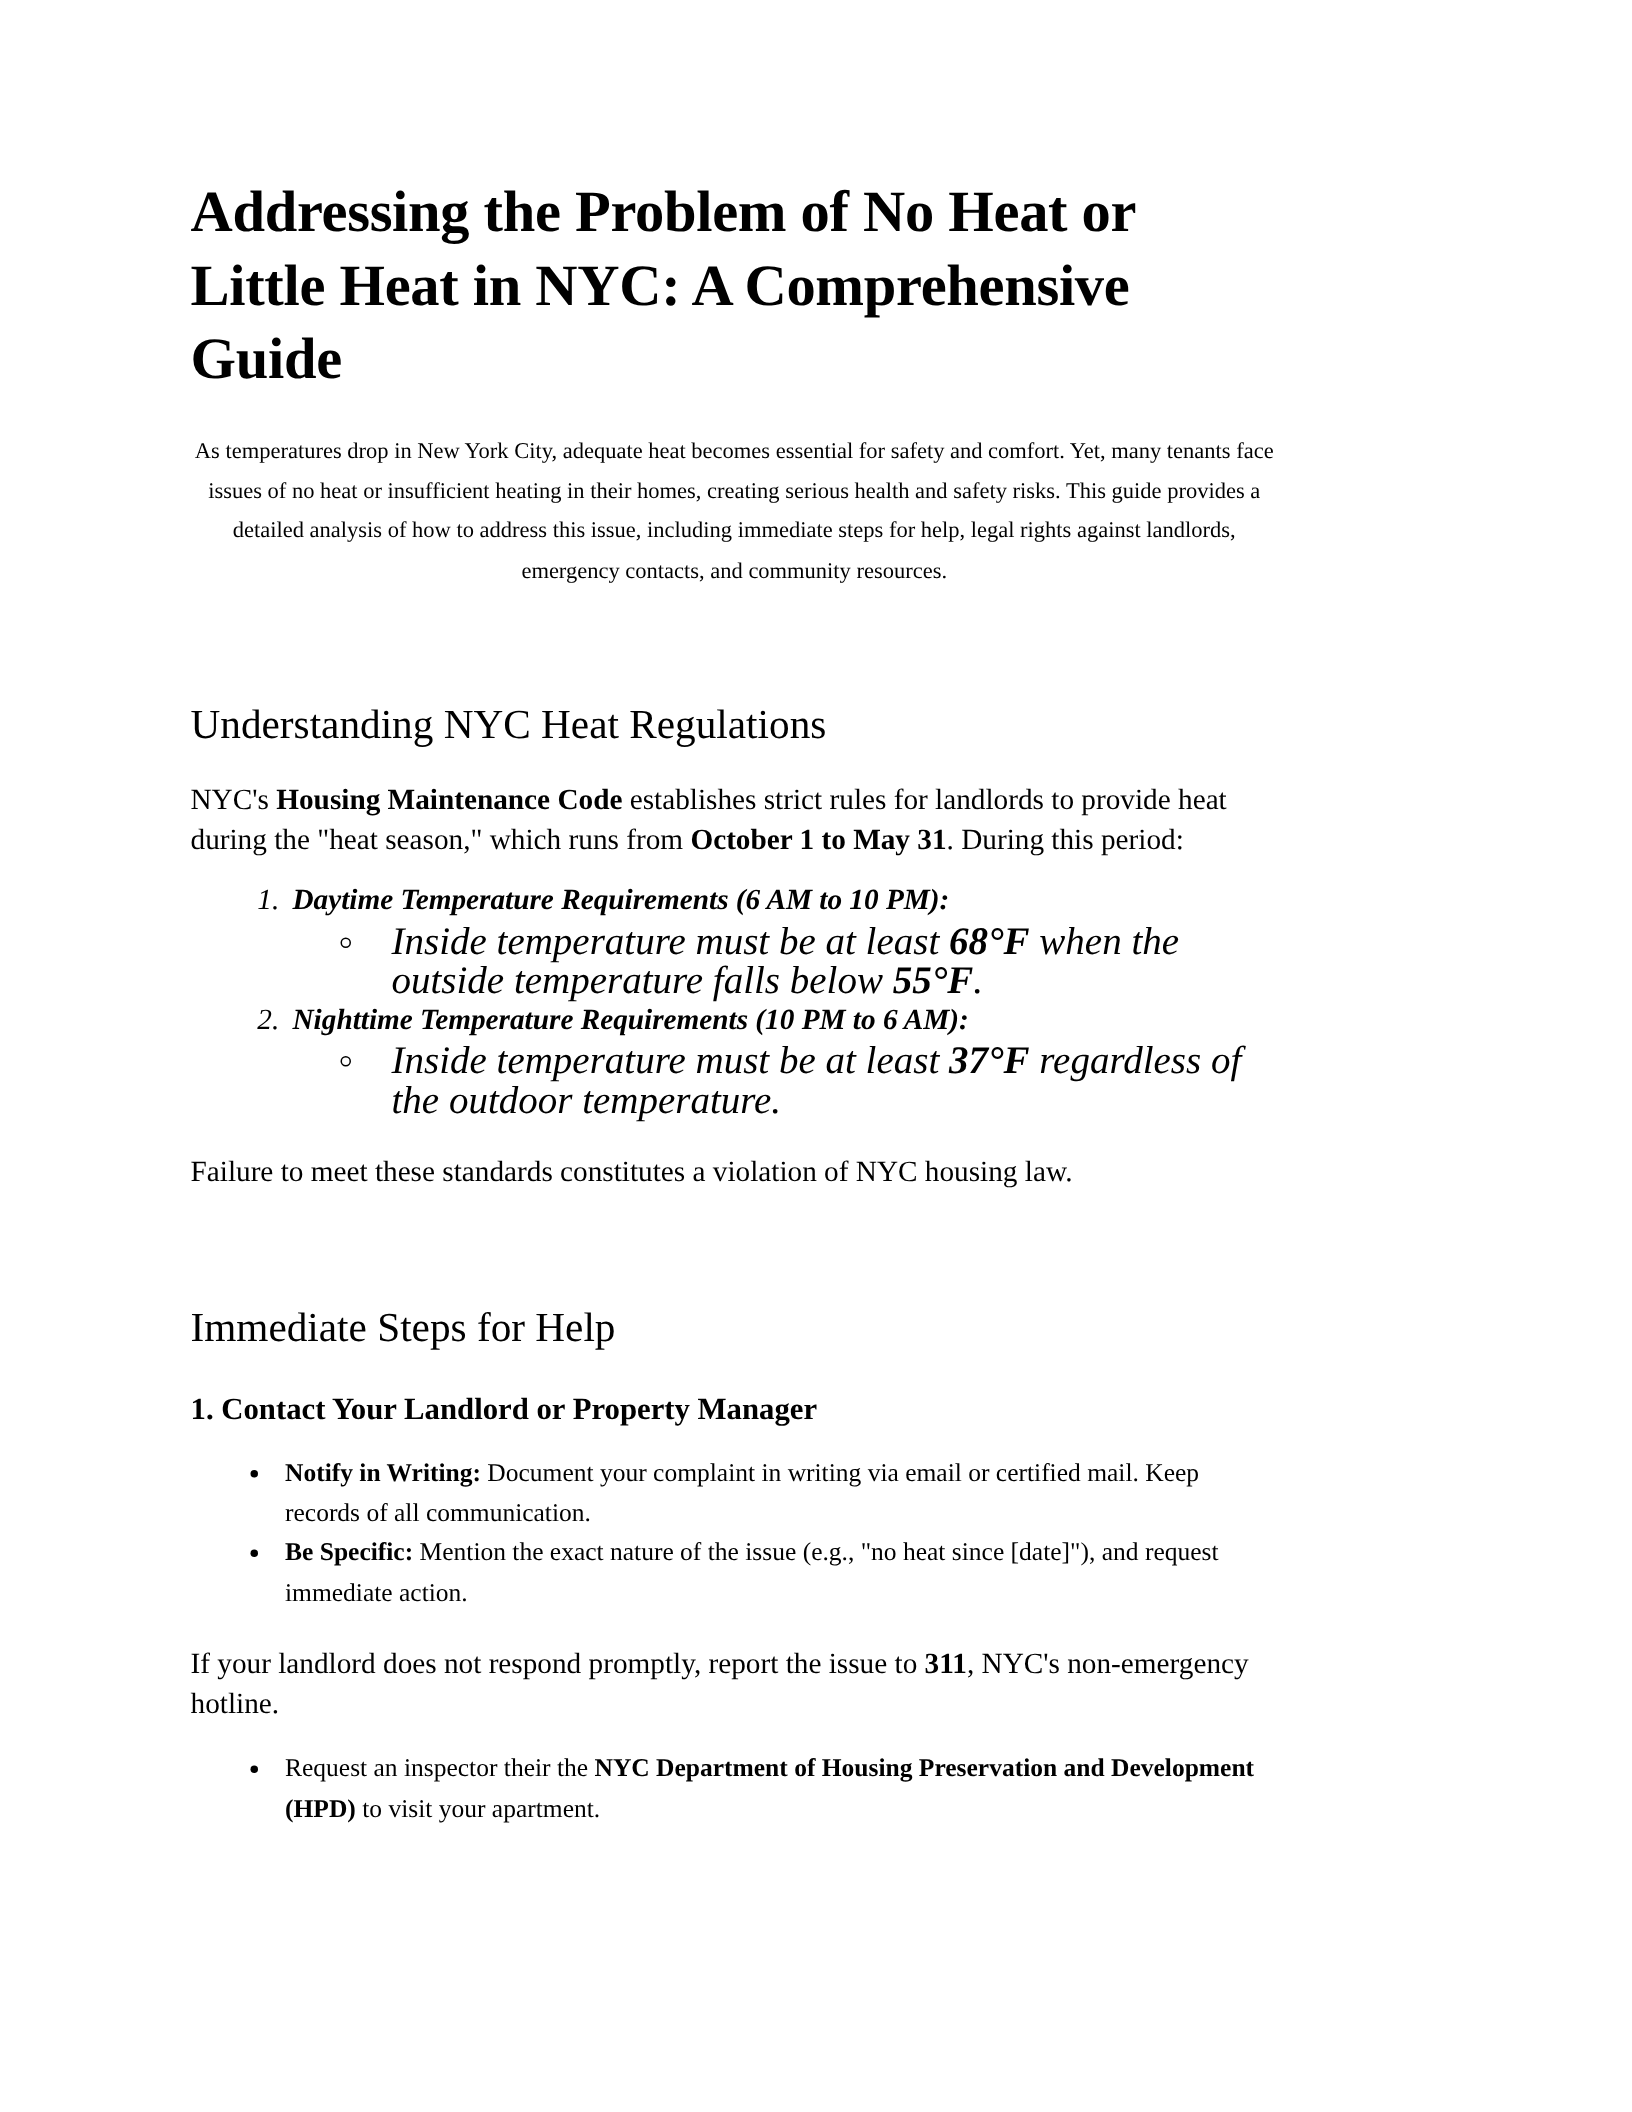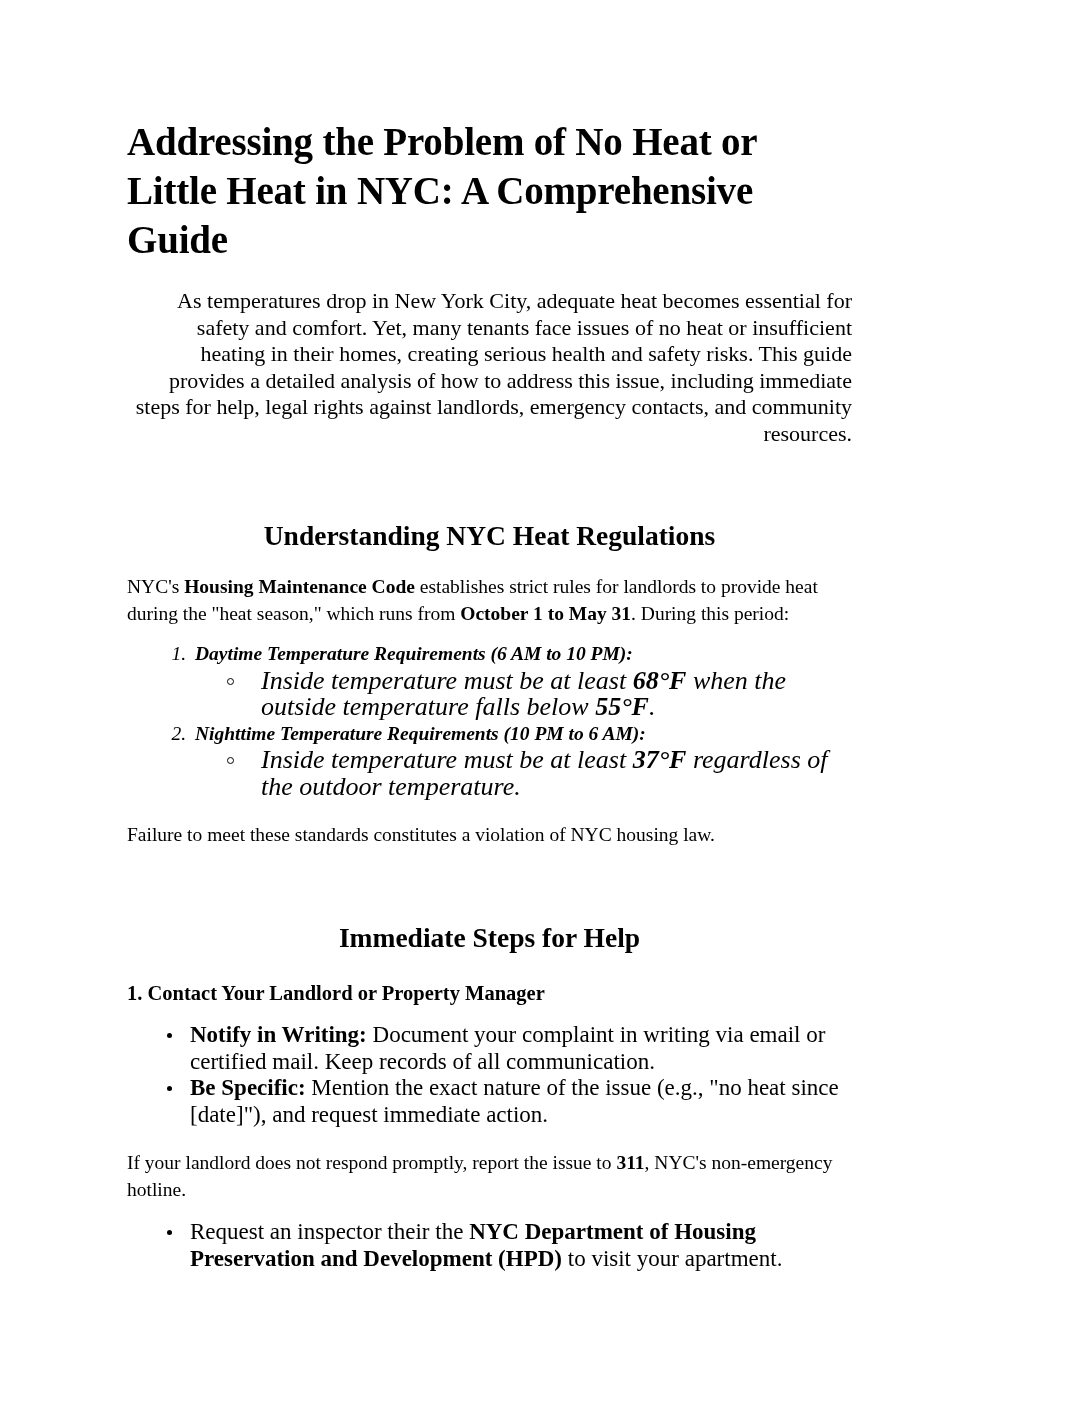--- a/index.html
+++ b/index.html
@@ -23,31 +23,30 @@
     padding: 118px 120px 0 127px;
   }
   .doc-title {
     font-size: 39px;
     font-weight: bold;
     line-height: 1.25;
     margin: 0 0 0 0;
     letter-spacing: -0.2px;
   }
   .intro-para {
-    font-size: 22px;
+    font-size: 15px;
     line-height: 26.5px;
     margin: 24px 0 0 0;
-    text-align: right;
+    text-align: center;
   }
   .h2 {
     font-size: 27.5px;
-    font-weight: bold;
+    font-weight: normal;
     line-height: 1.2;
     margin: 72px 0 0 0;
-    text-align: center;
   }
   .h2.tight-top {
   }
   .body-para {
     font-size: 19.5px;
     line-height: 26.5px;
     margin: 22px 0 0 0;
   }
   .h3 {
     font-size: 20.5px;
@@ -87,21 +86,21 @@
     width: 7px;
     height: 7px;
     border: 1.4px solid #000;
     border-radius: 50%;
     box-sizing: border-box;
   }
   ul.bullets {
     list-style: none;
     margin: 16px 0 0 0;
     padding-left: 36px;
-    font-size: 23px;
+    font-size: 17px;
     line-height: 26.5px;
   }
   ul.bullets > li {
     position: relative;
     padding-left: 27px;
     margin: 0;
   }
   ul.bullets > li::before {
     content: "";
     position: absolute;

